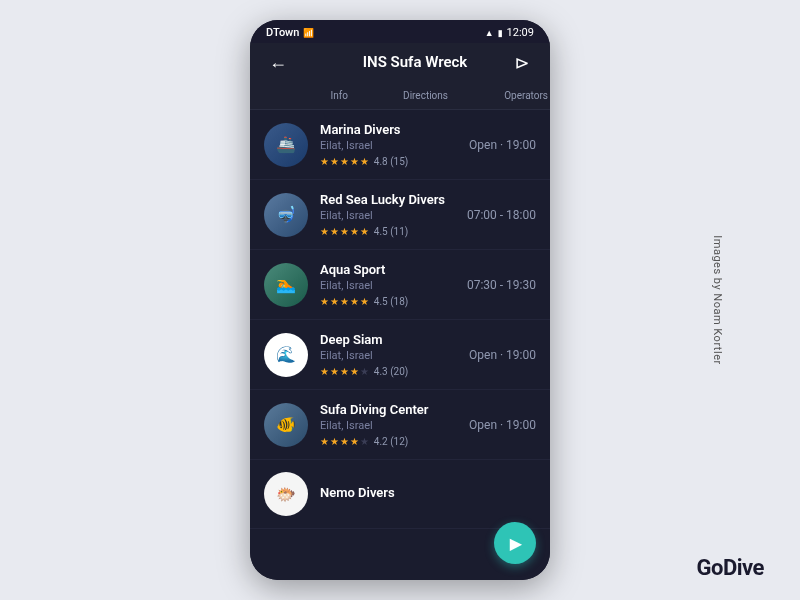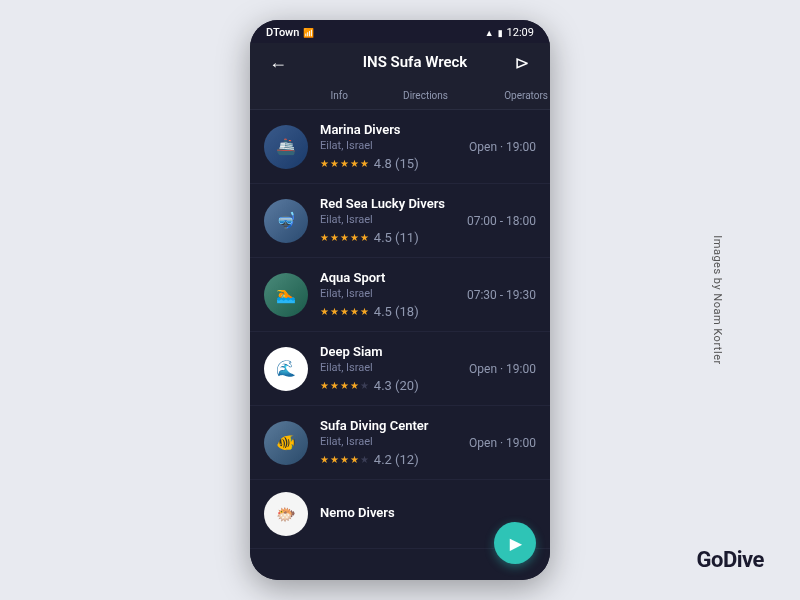--- a/index.html
+++ b/index.html
@@ -21,21 +21,21 @@
       top: 50%;
       transform: translateY(-50%) rotate(90deg);
       font-size: 11px;
       color: #555;
       white-space: nowrap;
       letter-spacing: 0.5px;
     }
 
     .godive-logo {
       position: absolute;
-      bottom: 28px;
+      bottom: 20px;
       right: 36px;
       font-size: 22px;
       font-weight: bold;
       color: #1a1a2e;
       letter-spacing: -0.5px;
     }
 
     .phone-frame {
       width: 300px;
       height: 560px;
@@ -200,21 +200,21 @@
     }
 
     .star {
       color: #f5a623;
       font-size: 10px;
     }
 
     .star.half { color: #f5a623; }
 
     .rating-num {
-      font-size: 13px;
+      font-size: 10px;
       color: #9098b0;
       margin-left: 2px;
     }
 
     .op-hours {
       font-size: 12px;
       color: #9098b0;
       margin-left: auto;
       flex-shrink: 0;
     }

